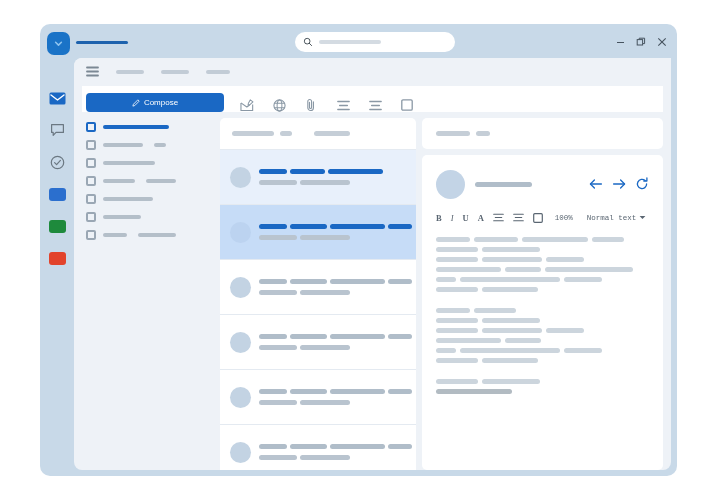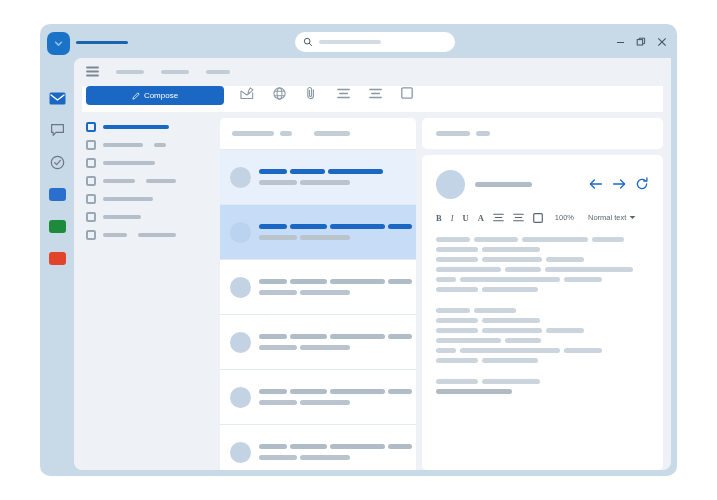--- a/index.html
+++ b/index.html
@@ -159,21 +159,21 @@
   
   .toolbar {
     position: absolute;
     left: 8px;
     top: 28px;
     width: 581px;
     height: 26px;
     background: #ffffff;
     border-radius: 0;
     display: flex;
-    align-items: flex-start;
+    align-items: flex-end;
     box-sizing: border-box;
   }
   .compose-btn {
     margin-left: 4px;
     width: 138px;
     height: 19px;
     background: #1a68c4;
     border-radius: 4px;
     color: #ffffff;
     font-size: 8px;
@@ -338,21 +338,21 @@
   .nav-icons svg { display: block; }
 
   .format-bar {
     margin-top: 13px;
     display: flex;
     align-items: center;
     gap: 9px;
     color: #5a6672;
     font-size: 8px;
   }
-  .fb { display: flex; align-items: center; justify-content: center; height: 11px; }
+  .fb { display: flex; align-items: center; justify-content: center; height: 11px; font-family: Liberation Mono, monospace; }
   .fb.letter { font-size: 8.5px; font-weight: bold; font-family: "Liberation Serif", serif; }
   .fb.italic { font-style: italic; font-weight: normal; }
   .fb.zoom-lbl { font-size: 7.5px; letter-spacing: 0px; margin-left: 3px; }
   .fb.style-lbl { font-size: 7.5px; margin-left: 5px; display: flex; gap: 3px; align-items: center; }
 
   .body-text { margin-top: 14px; }
   .tline { display: flex; gap: 4px; margin-bottom: 5px; }
   .tseg { height: 5px; border-radius: 3px; background: #ccd5dd; }
   .tseg.dark { background: #b2bbc2; }
   .para-gap { height: 11px; }

